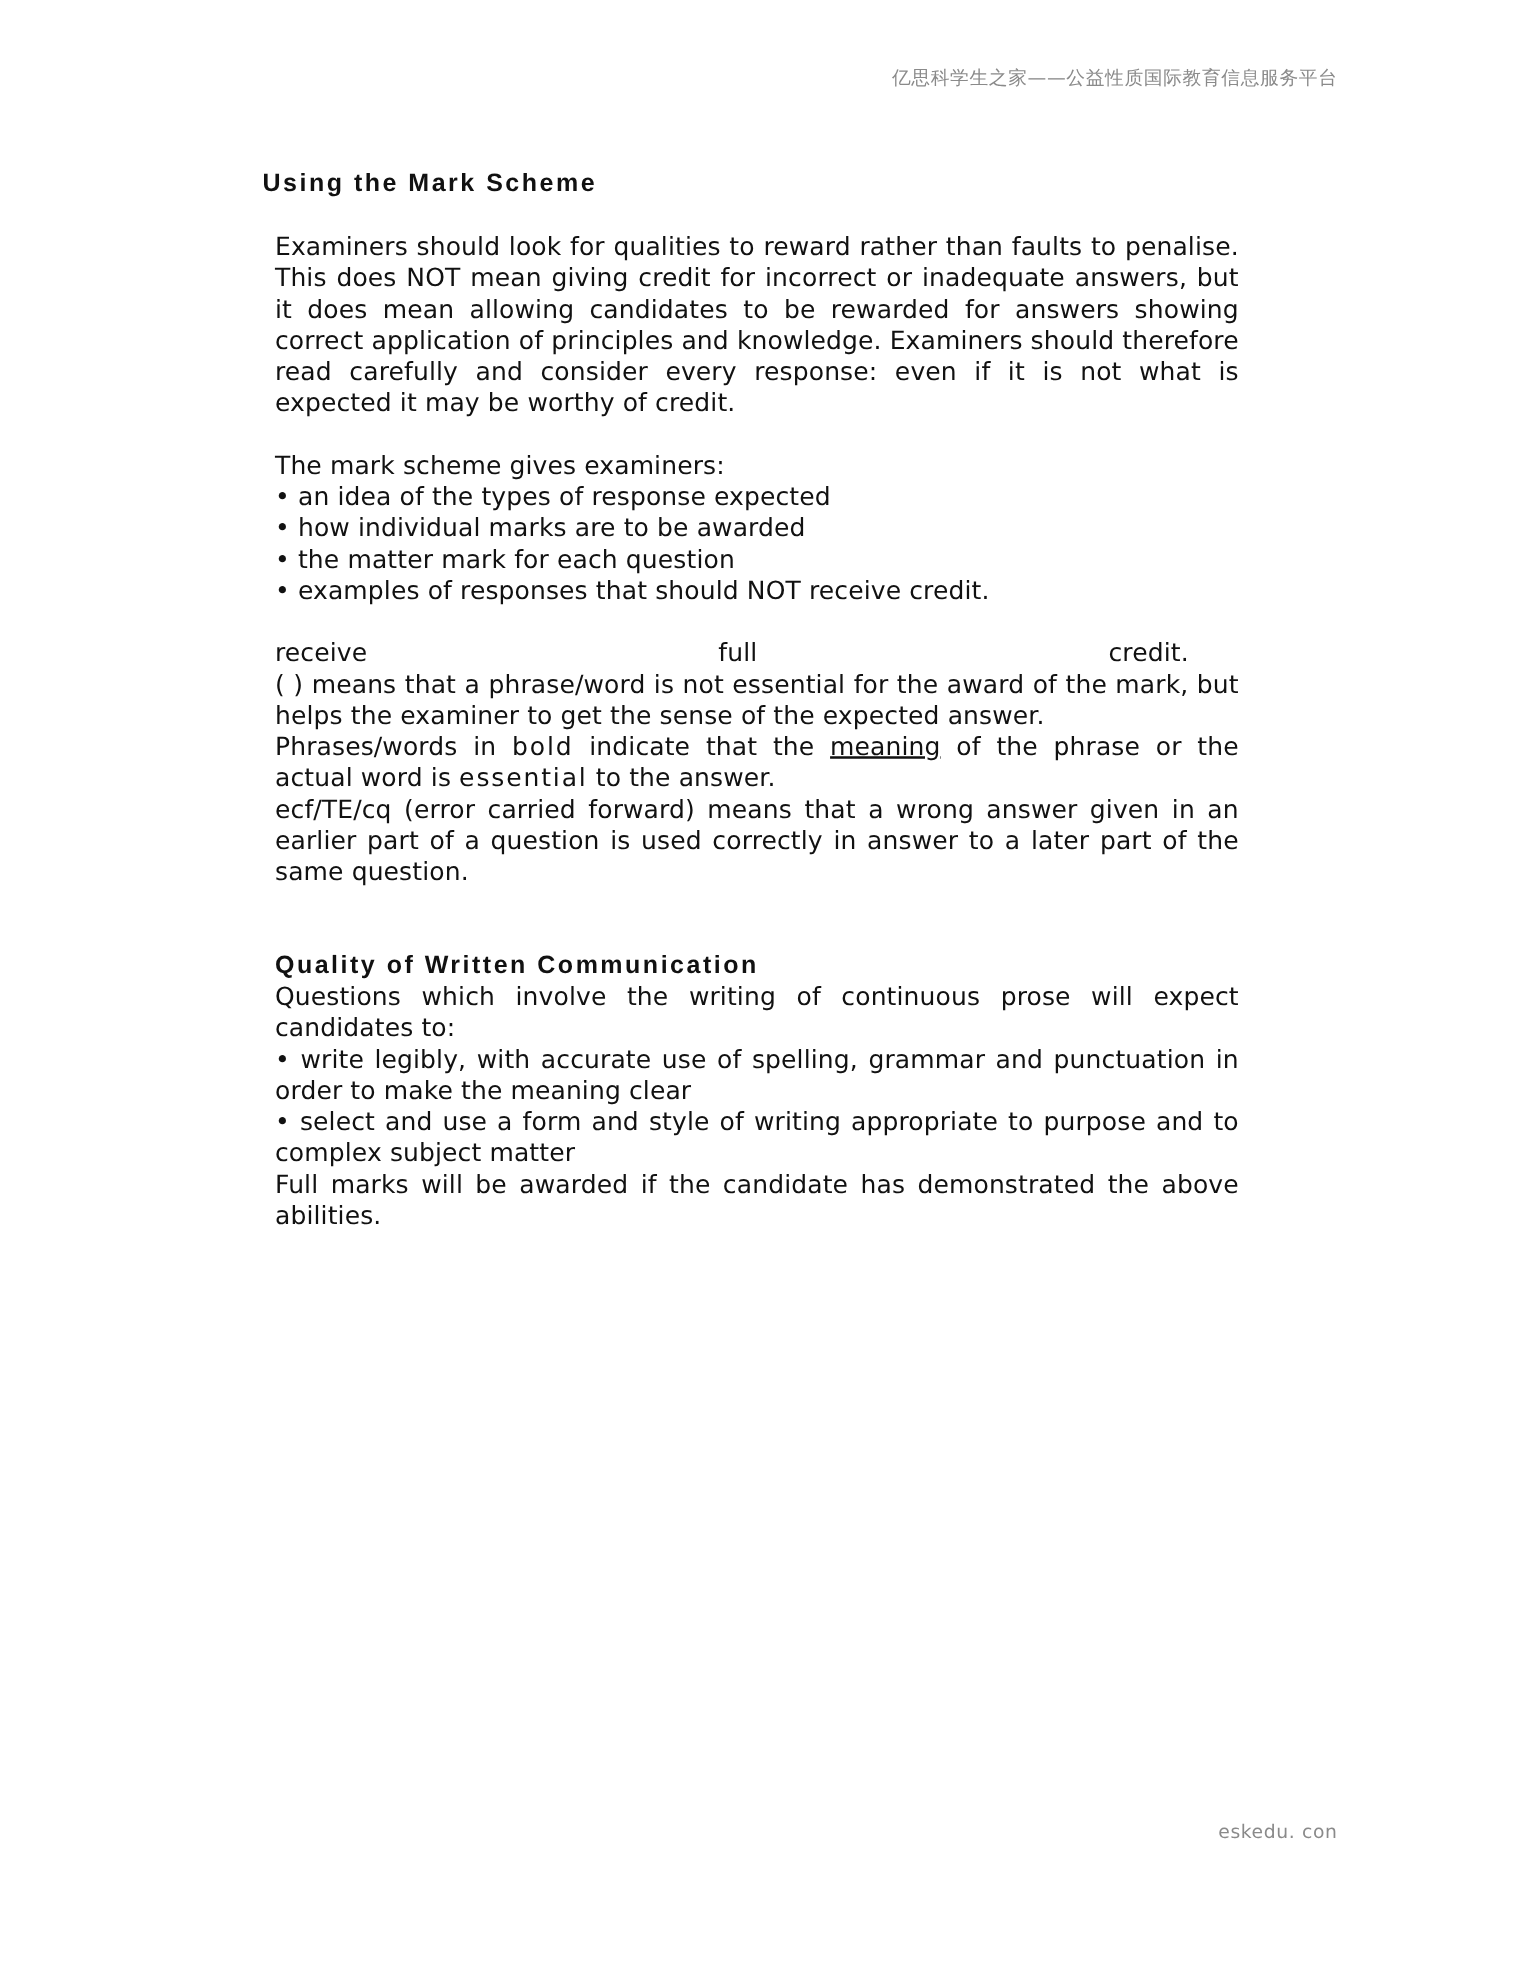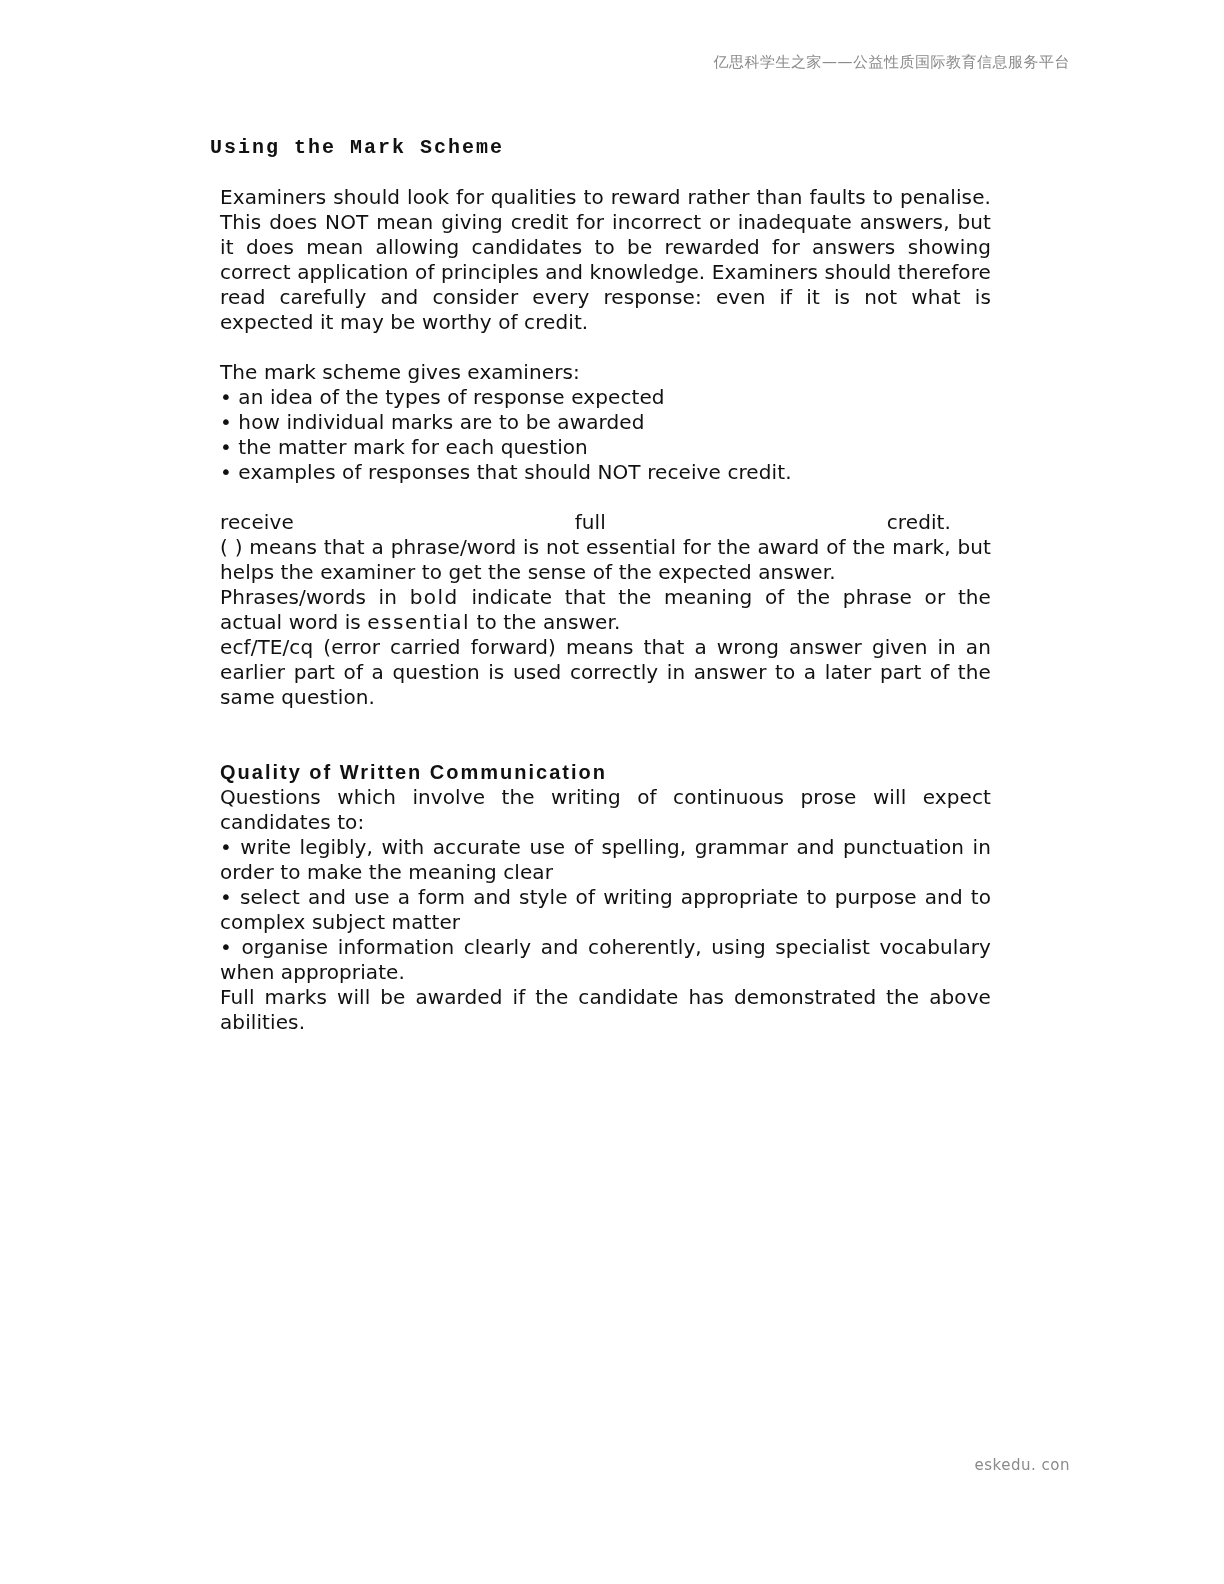--- a/index.html
+++ b/index.html
@@ -13,31 +13,31 @@
     font-family: "DejaVu Sans", sans-serif;
     margin-left: 13px;
   }
   .footer-watermark {
     position: absolute; top: 1456px; right: 154px;
     font-size: 15px; color: #8a8a8a; letter-spacing: 0.5px;
     font-family: "DejaVu Sans", sans-serif;
   }
   .title {
     position: absolute; left: 210px; top: 136px;
-    font-family: Liberation Mono, monospace; font-weight: bold;
+    font-family: Liberation Sans, sans-serif; font-weight: bold;
     font-size: 20px; letter-spacing: 2px;
   }
   .content {
     position: absolute; left: 220px; top: 185px; width: 771px;
     font-size: 20px; line-height: 25px; letter-spacing: 0.1px;
   }
   .content p { margin: 0; text-align: justify; }
   .gap { height: 25px; }
   .bold-sp { font-weight: normal; letter-spacing: 1.5px; }
-  .u { }
+  .u { text-decoration: underline; }
   .subhead { font-family: "Liberation Sans", sans-serif; font-weight: bold; letter-spacing: 2px; font-size: 20px; }
   .spread { text-align: justify; text-align-last: justify; }
 </style>
 </head>
 <body>
 
 <div class="header-watermark">亿思科学生之家——公益性质国际教育信息服务平台</div>
 
 <div class="title">Using the Mark Scheme</div>
 
@@ -53,17 +53,16 @@
   <p class="spread" style="padding-right:40px">receive full credit.</p>
   <p>(  ) means that a phrase/word is not essential for the award of the mark, but helps the examiner to get the sense of the expected answer.</p>
   <p><span>Phrases/words in </span><span class="bold-sp">bold</span><span> indicate that the </span><span class="u">meaning</span><span> of the phrase or the actual word is </span><span class="bold-sp">essential</span><span> to the answer.</span></p>
   <p>ecf/TE/cq (error carried forward) means that a wrong answer given in an earlier part of a question is used correctly in answer to a later part of the same question.</p>
   <div class="gap"></div>
   <div class="gap"></div>
   <p class="subhead">Quality of Written Communication</p>
   <p>Questions which involve the writing of continuous prose will expect candidates to:</p>
   <p>• write legibly, with accurate use of spelling, grammar and punctuation in order to make the meaning clear</p>
   <p>• select and use a form and style of writing appropriate to purpose and to complex subject matter</p>
-  <p>• organise information clearly and coherently, using specialist vocabulary when appropriate.</p>
   <p>Full marks will be awarded if the candidate has demonstrated the above abilities.</p>
 </div>
 
 <div class="footer-watermark">eskedu. con</div>
 
 </body></html>

